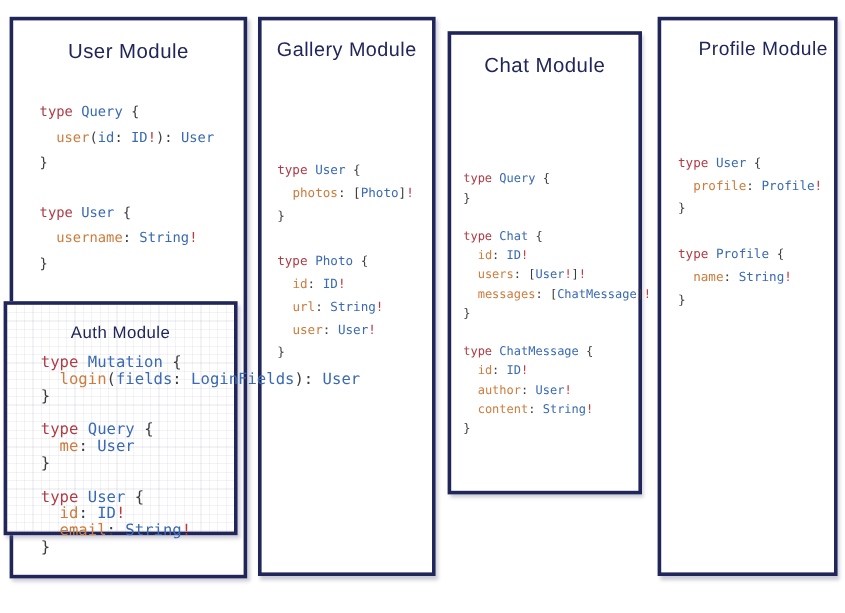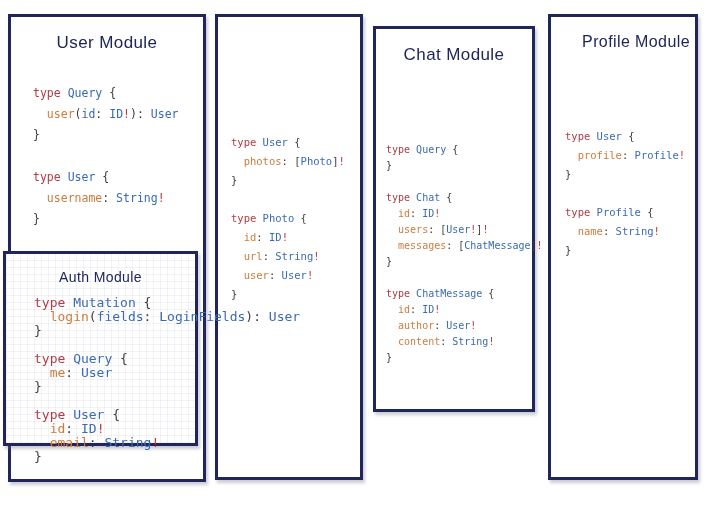--- a/index.html
+++ b/index.html
@@ -83,20 +83,21 @@
         <div class="code-line"><span class="pu">}</span></div>
         <div class="code-line">&nbsp;</div>
         <div class="code-line"><span class="kw">type </span><span class="ty">User </span><span class="pu">{</span></div>
         <div class="code-line"><span class="pu">  </span><span class="fd">id</span><span class="pu">: </span><span class="ty">ID</span><span class="bg">!</span></div>
         <div class="code-line"><span class="pu">  </span><span class="fd">email</span><span class="pu">: </span><span class="ty">String</span><span class="bg">!</span></div>
         <div class="code-line"><span class="pu">}</span></div>
       </div>
   </div>
 
   <div class="panel panel-gallery">
+    <div class="panel-title">Gallery Module</div>
     <div class="code">
         <div class="code-line"><span class="kw">type </span><span class="ty">User </span><span class="pu">{</span></div>
         <div class="code-line"><span class="pu">  </span><span class="fd">photos</span><span class="pu">: [</span><span class="ty">Photo</span><span class="pu">]</span><span class="bg">!</span></div>
         <div class="code-line"><span class="pu">}</span></div>
         <div class="code-line">&nbsp;</div>
         <div class="code-line"><span class="kw">type </span><span class="ty">Photo </span><span class="pu">{</span></div>
         <div class="code-line"><span class="pu">  </span><span class="fd">id</span><span class="pu">: </span><span class="ty">ID</span><span class="bg">!</span></div>
         <div class="code-line"><span class="pu">  </span><span class="fd">url</span><span class="pu">: </span><span class="ty">String</span><span class="bg">!</span></div>
         <div class="code-line"><span class="pu">  </span><span class="fd">user</span><span class="pu">: </span><span class="ty">User</span><span class="bg">!</span></div>
         <div class="code-line"><span class="pu">}</span></div>

